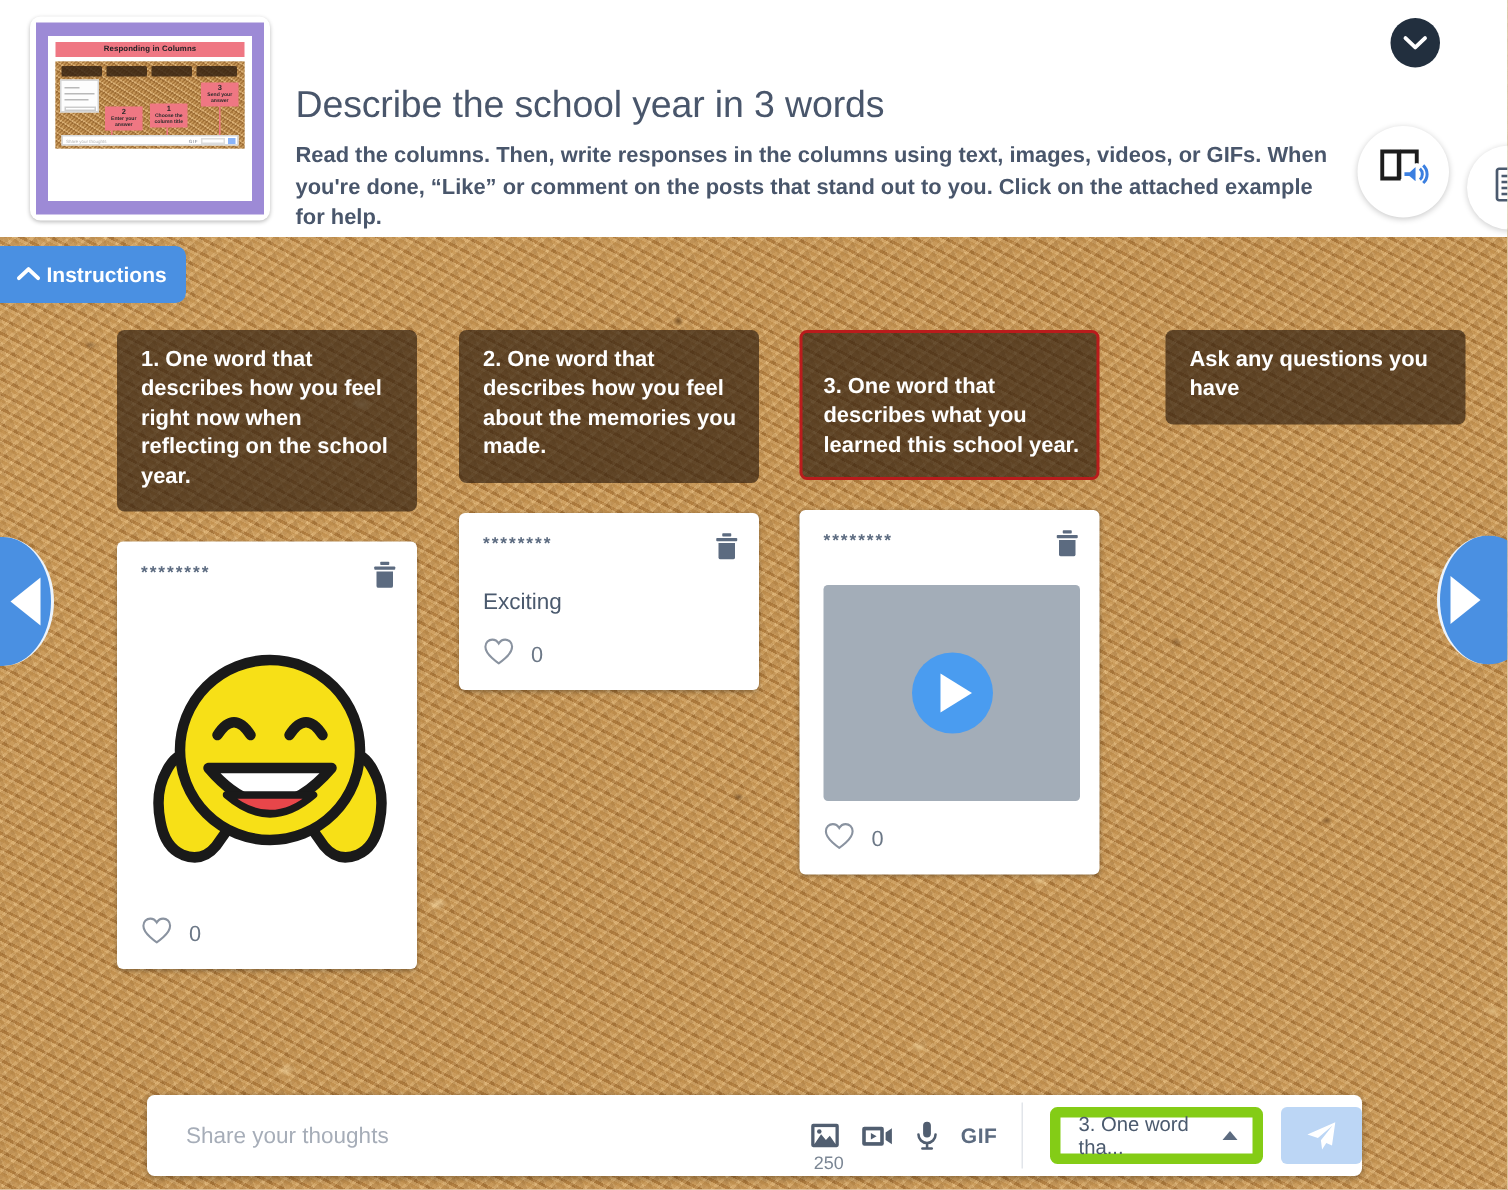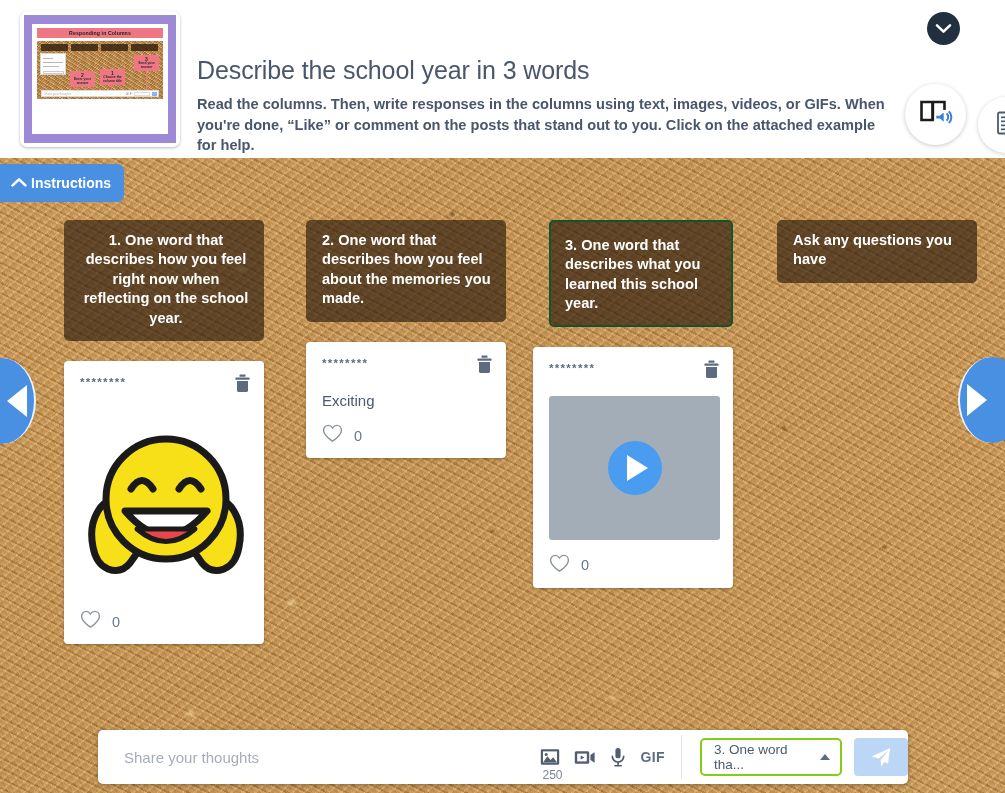--- a/index.html
+++ b/index.html
@@ -250,39 +250,38 @@
     border-left: 2px solid rgba(255,255,255,0.9);
     justify-content: flex-start; padding-left: 7px;
   }
   .tri-l { width:0;height:0;border-top:16px solid transparent;border-bottom:16px solid transparent;border-right:20px solid #fff; }
   .tri-r { width:0;height:0;border-top:16px solid transparent;border-bottom:16px solid transparent;border-left:20px solid #fff; }
 
   
   .board { position: absolute; left: 0; top: 158px; width: 1005px; height: 635px; z-index: 10; }
 
   .column { position: absolute; top: 62px; width: 200px; }
-  .col-1 { left: 64px; text-align: center; }
+  .col-1 { left: 78px; }
   .col-2 { left: 306px; }
   .col-3 { left: 533px; }
   .col-4 { left: 761px; margin-left: 16px; }
 
   .col-header {
     background: rgba(44,28,14,0.66);
     color: #ffffff;
     border-radius: 5px;
     padding: 11px 12px 13px 16px;
     font-size: 14.6px;
     font-weight: bold;
     line-height: 1.33;
     cursor: pointer;
   }
   .col-header.selected {
-    border: 2px solid #14532d;
-    padding: 14px 10px 11px 14px;
-    margin-left: 16px;
+    border: 2px solid #b91c1c;
+    padding: 27px 10px 11px 14px;
   }
 
   .post {
     margin-top: 20px;
     background: #ffffff;
     border-radius: 4px;
     box-shadow: 0 1px 3px rgba(0,0,0,0.3);
     padding: 13px 13px 11px 16px;
     cursor: pointer;
   }
@@ -369,21 +368,21 @@
     color: #7b8694;
   }
   .tool-icon { cursor: pointer; display: flex; align-items: center; }
   .gif-label { font-size: 14px; font-weight: bold; color: #5c6b80; cursor: pointer; letter-spacing: 0.4px; }
 
   .composer-sep { width: 1px; height: 44px; background: #e2e5ea; }
 
   .col-select {
     margin-left: 18px;
     width: 142px; height: 38px;
-    border: 2px solid #84cc16;
+    border: 7px solid #84cc16;
     border-radius: 5px;
     display: flex;
     align-items: center;
     justify-content: space-between;
     padding: 0 10px 0 12px;
     font-size: 13.5px;
     color: #4b5a6e;
     cursor: pointer;
   }
   .caret-up { width:0;height:0;border-left:5px solid transparent;border-right:5px solid transparent;border-bottom:6px solid #5c6b80; }

